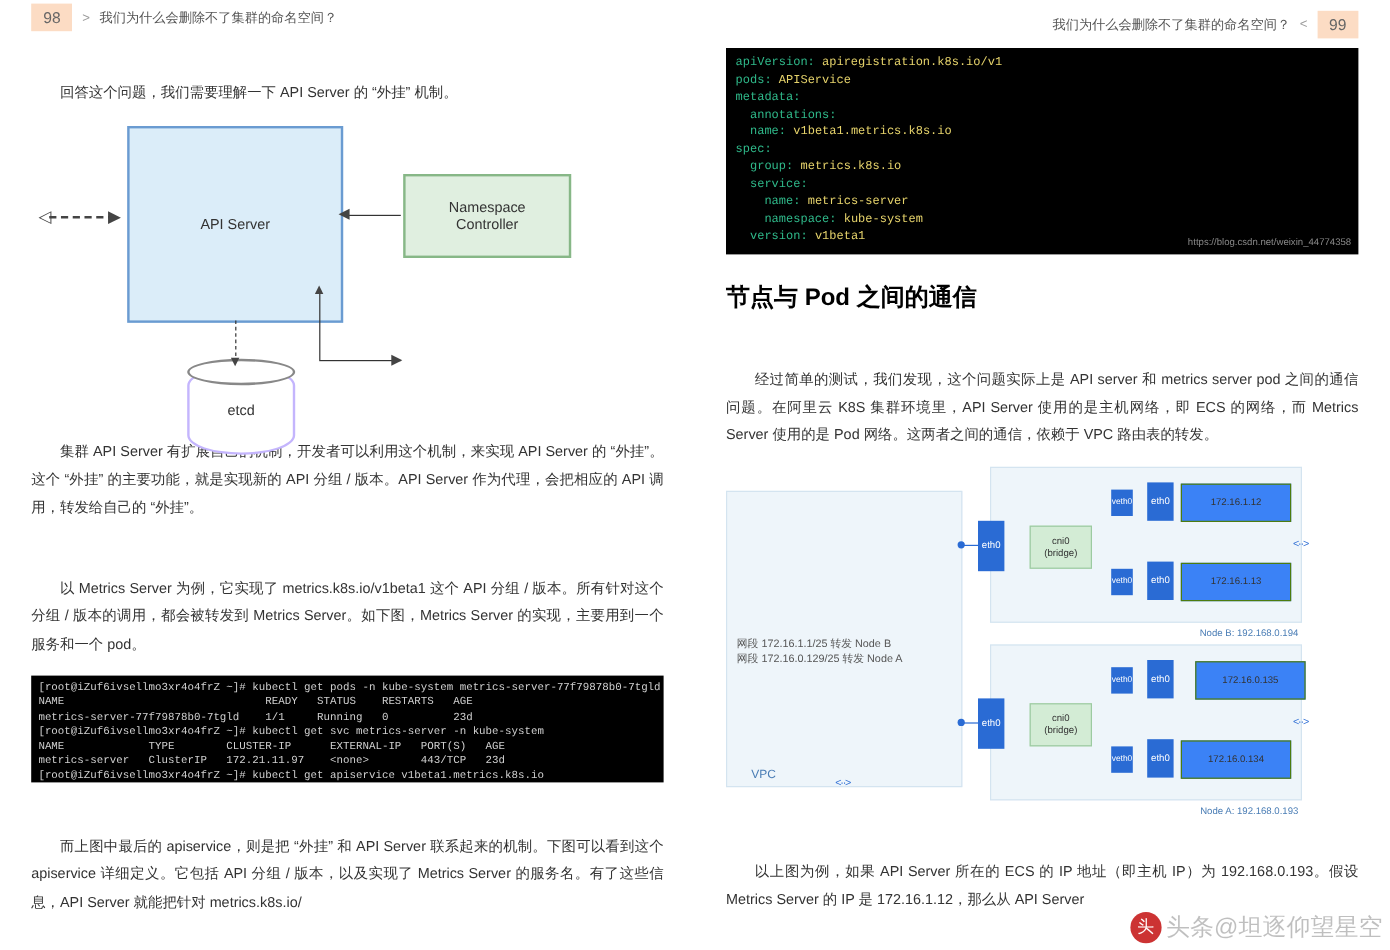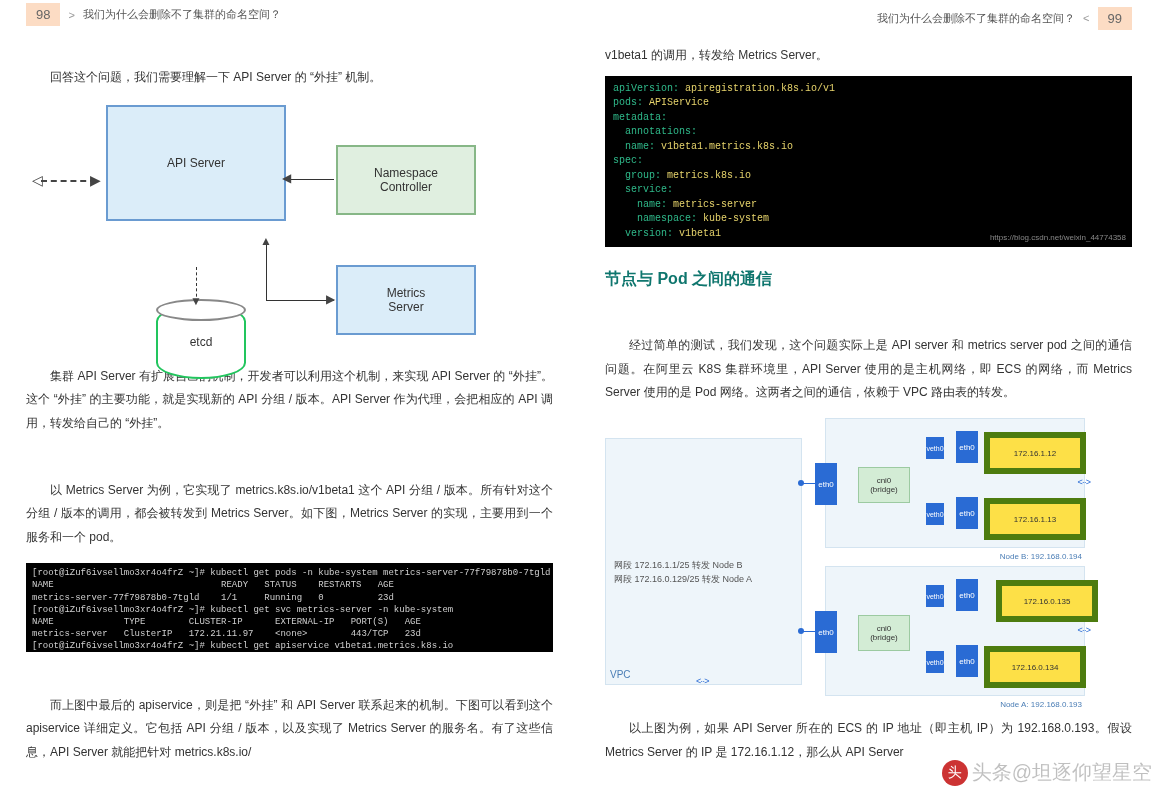--- a/index.html
+++ b/index.html
@@ -60,29 +60,29 @@
   .dbox {
     position: absolute;
     border: 2px solid;
     display: flex;
     align-items: center;
     justify-content: center;
     font-size: 12px;
     text-align: center;
     box-sizing: border-box;
   }
-  .api-box   { left: 80px;  top: 0;   width: 180px; height: 116px; background: #dbedf9; border-color: #6a9bd1; text-align: center; }
+  .api-box   { left: 80px;  top: 0;   width: 180px; height: 164px; background: #dbedf9; border-color: #6a9bd1; text-align: center; }
   .nsc-box   { left: 310px; top: 40px; width: 140px; height: 70px; background: #e0efe0; border-color: #87b787; }
   .ms-box    { left: 310px; top: 160px; width: 140px; height: 70px; background: #dbedf9; border-color: #6a9bd1; }
   .etcd {
     position: absolute;
     left: 130px; top: 200px;
     width: 86px; height: 70px;
     background: #fff;
-    border: 2px solid #22c55e;
+    border: 2px solid #c4b5fd;
     border-radius: 50% / 22%;
     display: flex; align-items: center; justify-content: center;
     font-size: 12px;
   }
   .etcd::before {
     content: "";
     position: absolute;
     top: -8px; left: -2px; right: -2px; height: 18px;
     border: 2px solid #888;
     border-radius: 50%;
@@ -121,38 +121,38 @@
     position:relative;
     margin-bottom:12px;
   }
   .yaml .k { color:#2fb98a; }   
   .yaml .v { color:#e6d36b; }   
   .yaml .watermark {
     position:absolute; right:6px; bottom:4px;
     color:#888; font-size:8px; font-family:Arial;
   }
   h2.orange {
-    color:#0f766e;
-    font-size:16px;
+    color:#000000;
+    font-size:20px;
     font-weight:600;
     margin:10px 0 8px 0;
   }
   
   .netdiag {
     position:relative;
     height:290px;
     margin-top:6px;
   }
   .vpc-pane {
     position:absolute; left:0; top:20px;
     width:195px; height:245px;
     background:#eef5fa; border:1px solid #d4e4f0;
   }
   .vpc-label {
-    position:absolute; left:4px; bottom:4px;
+    position:absolute; left:20px; bottom:4px;
     font-size:10px; color:#4a7db5;margin-top:16px;
   }
   .vpc-text {
     position:absolute; left:8px; top:120px;
     font-size:9px; color:#555; line-height:1.5;
   }
   .node-pane {
     position:absolute;
     background:#eef5fa; border:1px solid #d4e4f0;
     box-sizing:border-box;
@@ -178,21 +178,21 @@
     width:50px; height:34px; text-align:center; line-height:1.2;
   }
   .veth {
     position:absolute;
     background:#2a6bd4; color:#fff;
     font-size:7px; display:flex; align-items:center; justify-content:center;
     width:18px; height:22px;
   }
   .pod {
     position:absolute;
-    background:#fde047; border:6px solid #4d7c0f;
+    background:#3b82f6; border:1px solid #4d7c0f;
     font-size:8px; display:flex; align-items:center; justify-content:center;
     width:90px; height:30px;
   }
   .netline {
     position:absolute;
     border-top:1px solid #2a6bd4;
   }
   .netDot {
     position:absolute; width:6px; height:6px; border-radius:50%; background:#2a6bd4;
   }
@@ -233,24 +233,20 @@
       <div class="dashline" style="left:15px; top:75px; width:55px;"></div>
       <div class="darrow" style="left:64px; top:68px;">▶</div>
       <div class="darrow" style="left:6px; top:68px;">◁</div>
 
       <div class="dbox api-box">
         <span>API Server</span>
       </div>
       <div class="dbox nsc-box">
         <span style="white-space:pre-line">Namespace
 Controller</span>
-      </div>
-      <div class="dbox ms-box">
-        <span style="white-space:pre-line">Metrics
-Server</span>
       </div>
       <div class="etcd">
         <span style="position:relative; z-index:1;">etcd</span>
       </div>
 
       <div style="position:absolute; left:262px; top:74px; width:46px; border-top:1.5px solid #333;"></div>
       <div class="darrow" style="left:256px; top:67px; font-size:12px;">◀</div>
       <div style="position:absolute; left:170px; top:162px; height:35px; border-left:1.5px dashed #333;"></div>
       <div class="darrow" style="left:164px; top:190px; font-size:12px;">▼</div>
 
@@ -276,21 +272,20 @@
     <div class="para indent">而上图中最后的 apiservice，则是把 “外挂” 和 API Server 联系起来的机制。下图可以看到这个 apiservice 详细定义。它包括 API 分组 / 版本，以及实现了 Metrics Server 的服务名。有了这些信息，API Server 就能把针对 metrics.k8s.io/</div>
   </div>
 
   <div class="page">
     <div class="phead right">
       <span>我们为什么会删除不了集群的命名空间？</span>
       <span class="sep">&lt;</span>
       <span class="pnum">99</span>
     </div>
 
-    <div class="para">v1beta1 的调用，转发给 Metrics Server。</div>
 
     <div class="yaml">
 <span class="k">apiVersion</span><span class="k">:</span> <span class="v">apiregistration.k8s.io/v1</span><br>
 <span class="k">pods</span><span class="k">:</span> <span class="v">APIService</span><br>
 <span class="k">metadata</span><span class="k">:</span><br>
 &nbsp;&nbsp;<span class="k">annotations</span><span class="k">:</span><br>
 &nbsp;&nbsp;<span class="k">name</span><span class="k">:</span> <span class="v">v1beta1.metrics.k8s.io</span><br>
 <span class="k">spec</span><span class="k">:</span><br>
 &nbsp;&nbsp;<span class="k">group</span><span class="k">:</span> <span class="v">metrics.k8s.io</span><br>
 &nbsp;&nbsp;<span class="k">service</span><span class="k">:</span><br>

